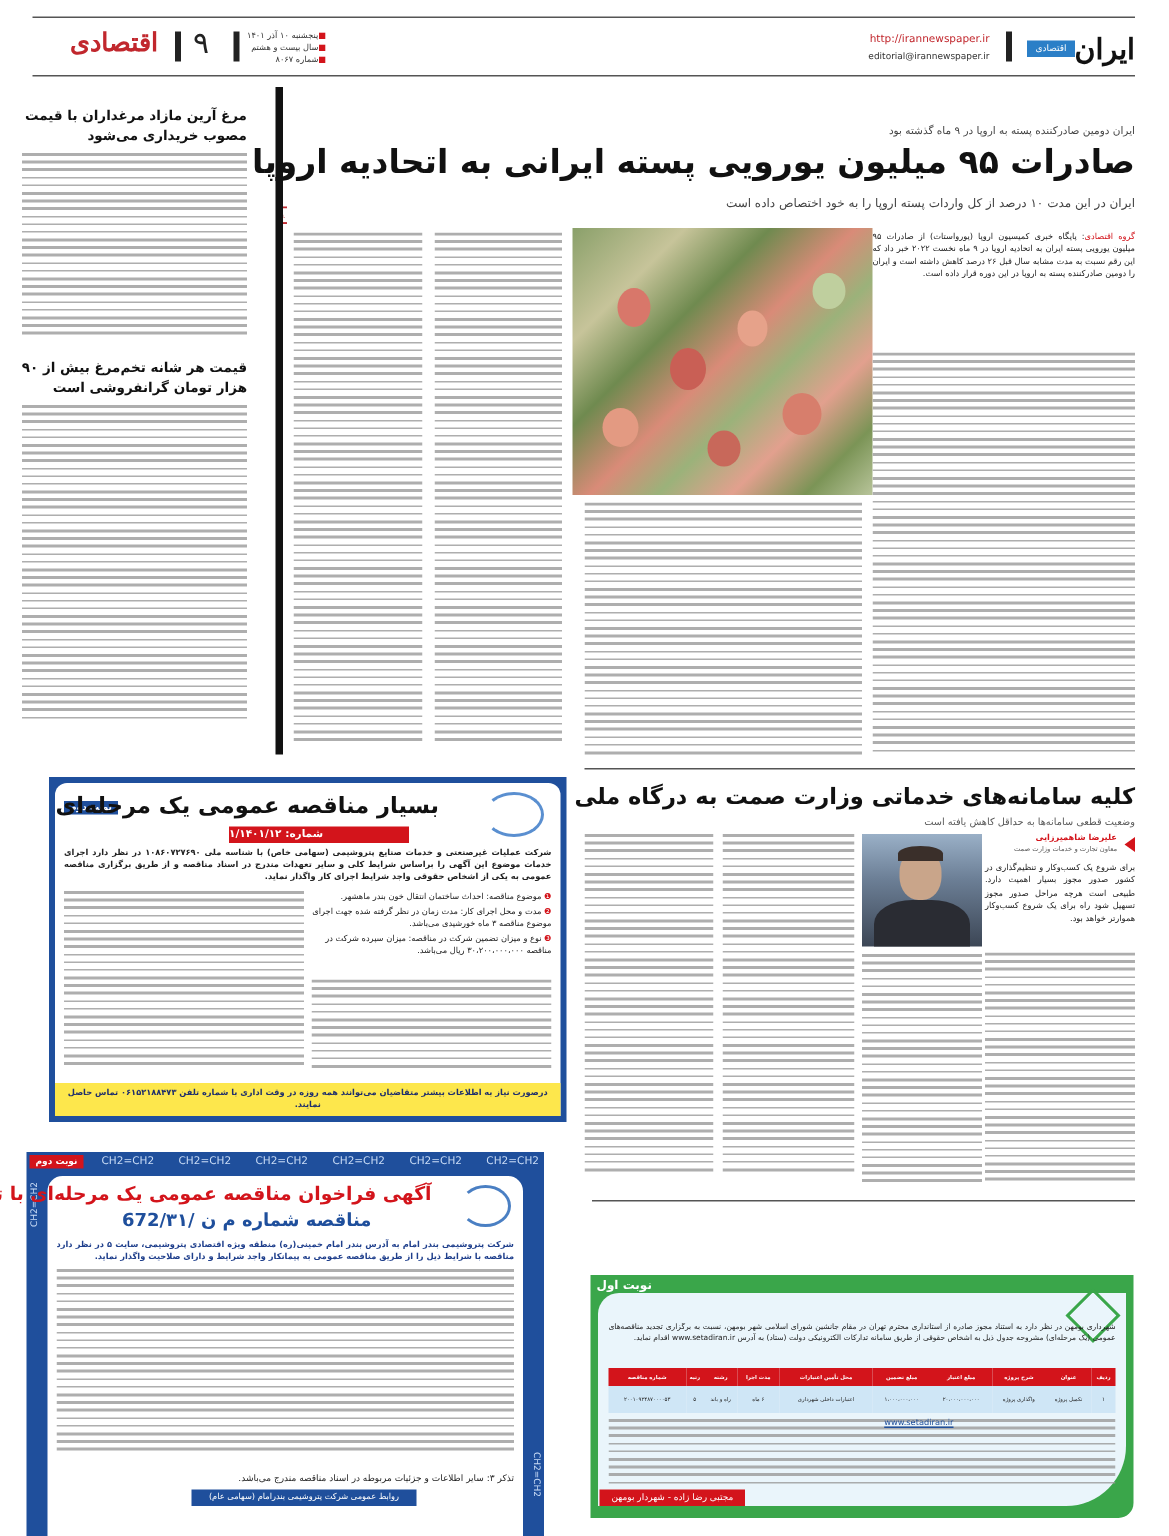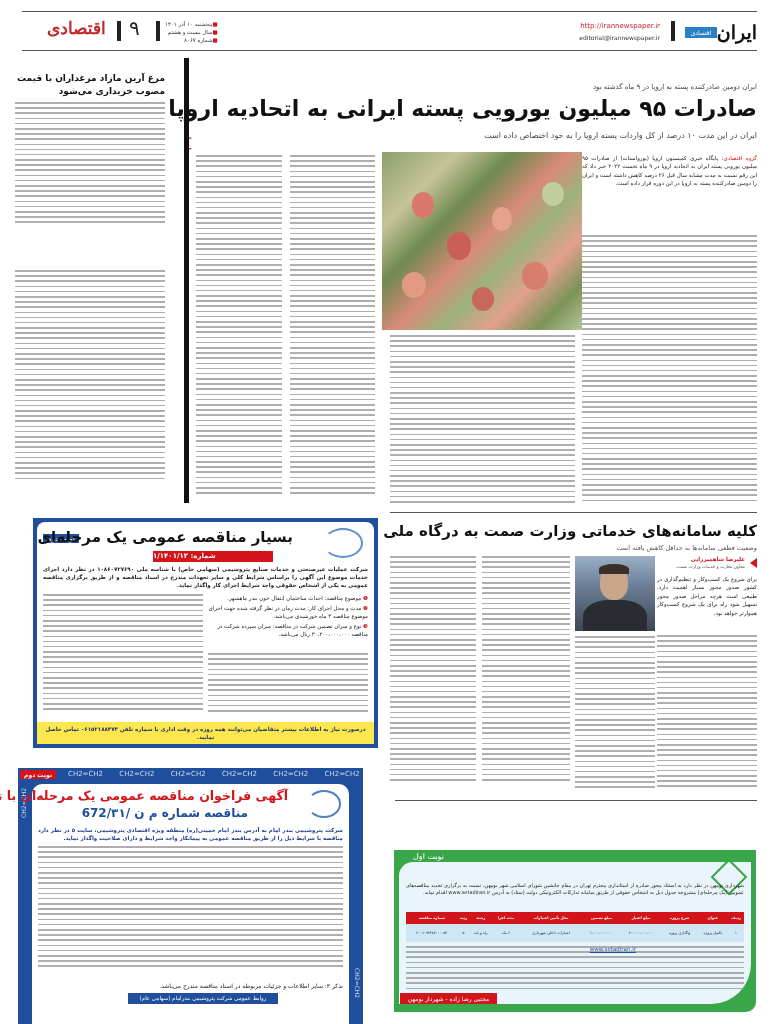--- a/index.html
+++ b/index.html
@@ -54,20 +54,21 @@
       <span></span>
       <span></span>
       <span></span>
       <span></span>
       <span></span>
       <span></span>
       <span></span>
       <span></span>
       <span></span>
   </div>
+  <div class="abs" style="right:0;top:182px;width:155px;font-size:9px;font-weight:bold;line-height:13px;text-align:right;color:#111">قیمت هر شانه تخم‌مرغ بیش از ۹۰ هزار تومان گرانفروشی است</div>
   <div class="abs lines" style="right:0;top:212px;width:150px;height:225px">
     <span></span>
       <span></span>
       <span></span>
       <span></span>
       <span></span>
       <span></span>
       <span></span>
       <span></span>
       <span></span>
@@ -617,21 +618,21 @@
       <span></span>
       <span></span>
       <span></span>
     </div>
   <div class="abs" style="right:20px;top:214px;font-size:6px;color:#222;white-space:nowrap">تذکر ۳: سایر اطلاعات و جزئیات مربوطه در اسناد مناقصه مندرج می‌باشد.</div>
   <div class="abs" style="left:110px;top:225px;width:150px;height:11px;background:#1f4f9c;color:#fff;font-size:5.5px;text-align:center;line-height:11px">روابط عمومی شرکت پتروشیمی بندرامام (سهامی عام)</div>
 </div>
 
 <div class="abs" style="left:394px;top:850px;width:362px;height:162px;background:#3aa64a;border-radius:0 0 10px 0">
   <div class="abs" style="left:5px;right:5px;top:12px;bottom:8px;background:#eaf5fb;border-radius:14px 0 40px 0"></div>
-  <div class="abs" style="left:19px;top:2px;color:#fff;font-size:8px;font-weight:normal">نوبت اول</div>
+  <div class="abs" style="left:4px;top:2px;color:#fff;font-size:8px;font-weight:bold">نوبت اول</div>
   <div class="abs" style="right:14px;top:14px;width:26px;height:26px;border:2px solid #3aa64a;transform:rotate(45deg)"></div>
   <div class="abs" style="left:12px;right:12px;top:32px;font-size:5px;line-height:7px;color:#222;text-align:justify;height:28px;overflow:hidden">شهرداری بومهن در نظر دارد به استناد مجوز صادره از استانداری محترم تهران در مقام جانشین شورای اسلامی شهر بومهن، نسبت به برگزاری تجدید مناقصه‌های عمومی (یک مرحله‌ای) مشروحه جدول ذیل به اشخاص حقوقی از طریق سامانه تدارکات الکترونیکی دولت (ستاد) به آدرس www.setadiran.ir اقدام نماید.</div>
   <table class="abs" style="left:12px;right:12px;top:62px;width:338px;border-collapse:collapse;font-size:3.6px;text-align:center">
     <tbody>
         <tr style="background:#d3141b;color:#fff;height:12px">
       <th>ردیف</th>
           <th>عنوان</th>
           <th>شرح پروژه</th>
           <th>مبلغ اعتبار</th>
           <th>مبلغ تضمین</th>

